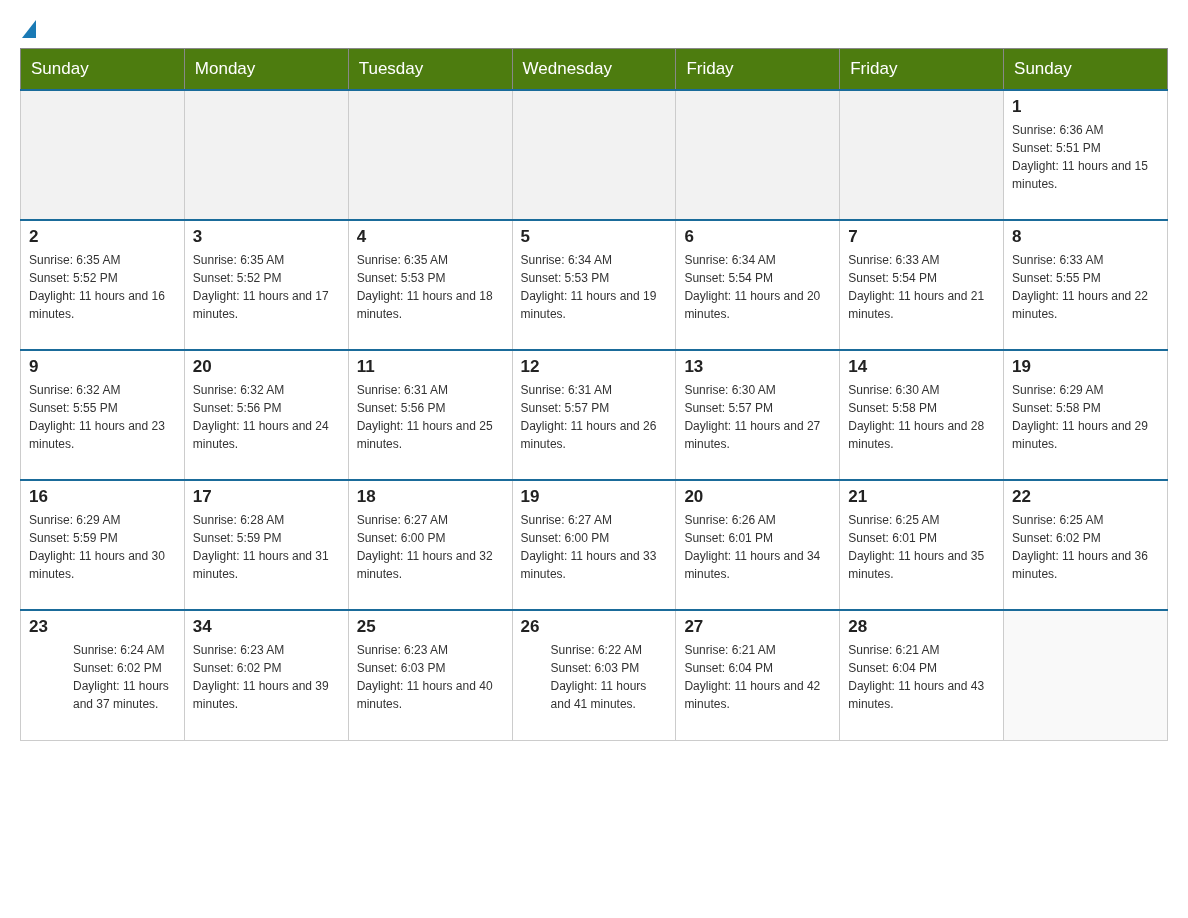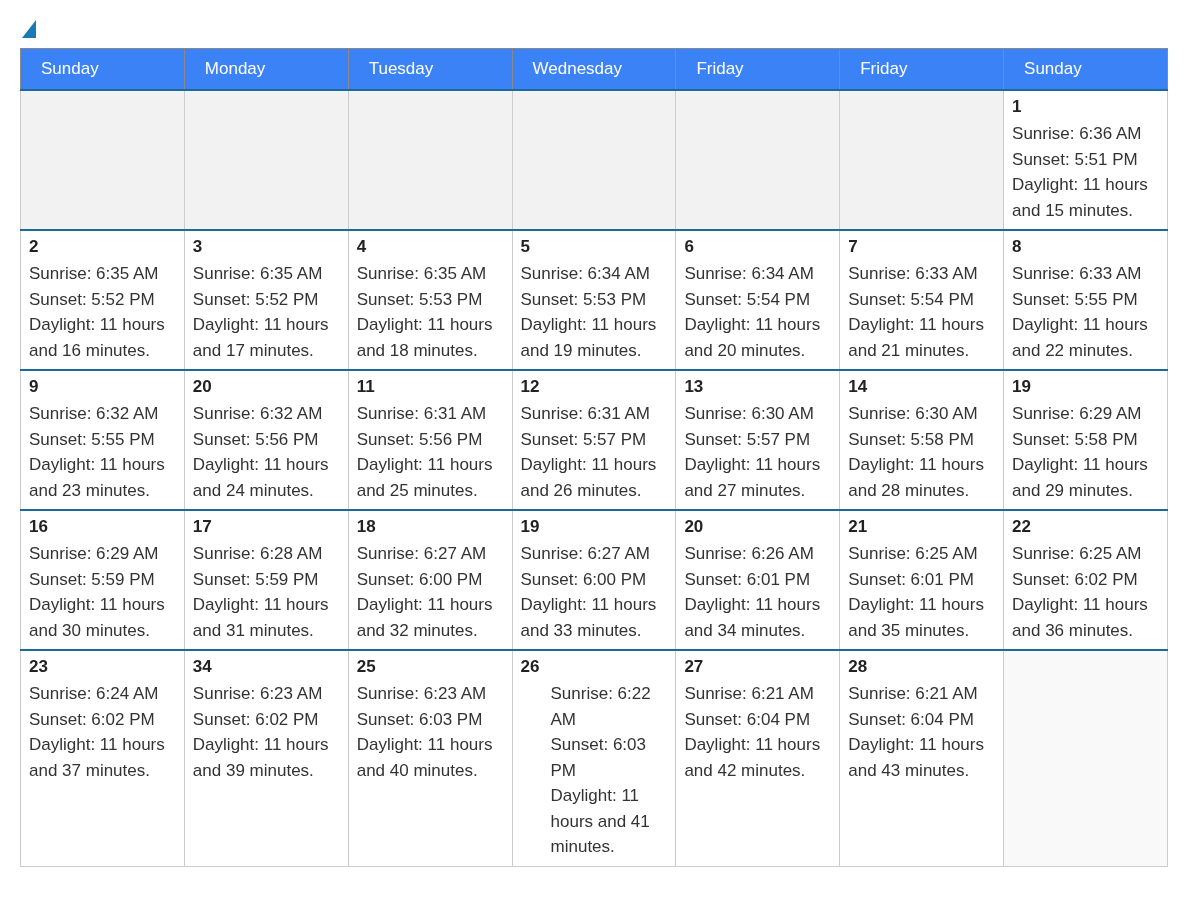--- a/index.html
+++ b/index.html
@@ -57,25 +57,25 @@
       font-size: 20px;
       color: #555;
       margin-top: 4px;
     }
     .calendar {
       width: 100%;
       border-collapse: collapse;
       margin-top: 10px;
     }
     .calendar th {
-      background: #3b82f6;
+      background: #4d7c0f;
       color: #fff;
       font-size: 17px;
       font-weight: normal;
-      padding: 10px 20px;
+      padding: 10px 10px;
       text-align: left;
       border: 1px solid #888;
     }
     .calendar td {
       border: 1px solid #ccc;
       vertical-align: top;
       padding: 6px 8px;
       width: 14.28%;
       min-height: 110px;
       height: 130px;
@@ -84,21 +84,21 @@
       border-top: 2px solid #1a6b9a;
     }
     .day-number {
       font-size: 17px;
       font-weight: bold;
       color: #222;
       display: block;
       margin-bottom: 4px;
     }
     .day-info {
-      font-size: 17px;
+      font-size: 12px;
       color: #333;
       line-height: 1.5;
     }
     .empty-cell {
       background: #f9f9f9;
     }
     .shaded {
       background: #f2f2f2;
     }
   </style>
@@ -274,21 +274,21 @@
         <td>
           <span class="day-number">22</span>
           <div class="day-info" style="white-space: pre-line;">Sunrise: 6:25 AM
 Sunset: 6:02 PM
 Daylight: 11 hours and 36 minutes.</div>
         </td>
       </tr>
       <tr>
         <td>
           <span class="day-number">23</span>
-          <div class="day-info" style="white-space: pre-line;">Sunrise: 6:24 AM
+          <div class="day-info" style="white-space: pre-line; margin-left: 44px;">Sunrise: 6:24 AM
 Sunset: 6:02 PM
 Daylight: 11 hours and 37 minutes.</div>
         </td>
         <td>
           <span class="day-number">34</span>
           <div class="day-info" style="white-space: pre-line;">Sunrise: 6:23 AM
 Sunset: 6:02 PM
 Daylight: 11 hours and 39 minutes.</div>
         </td>
         <td>

